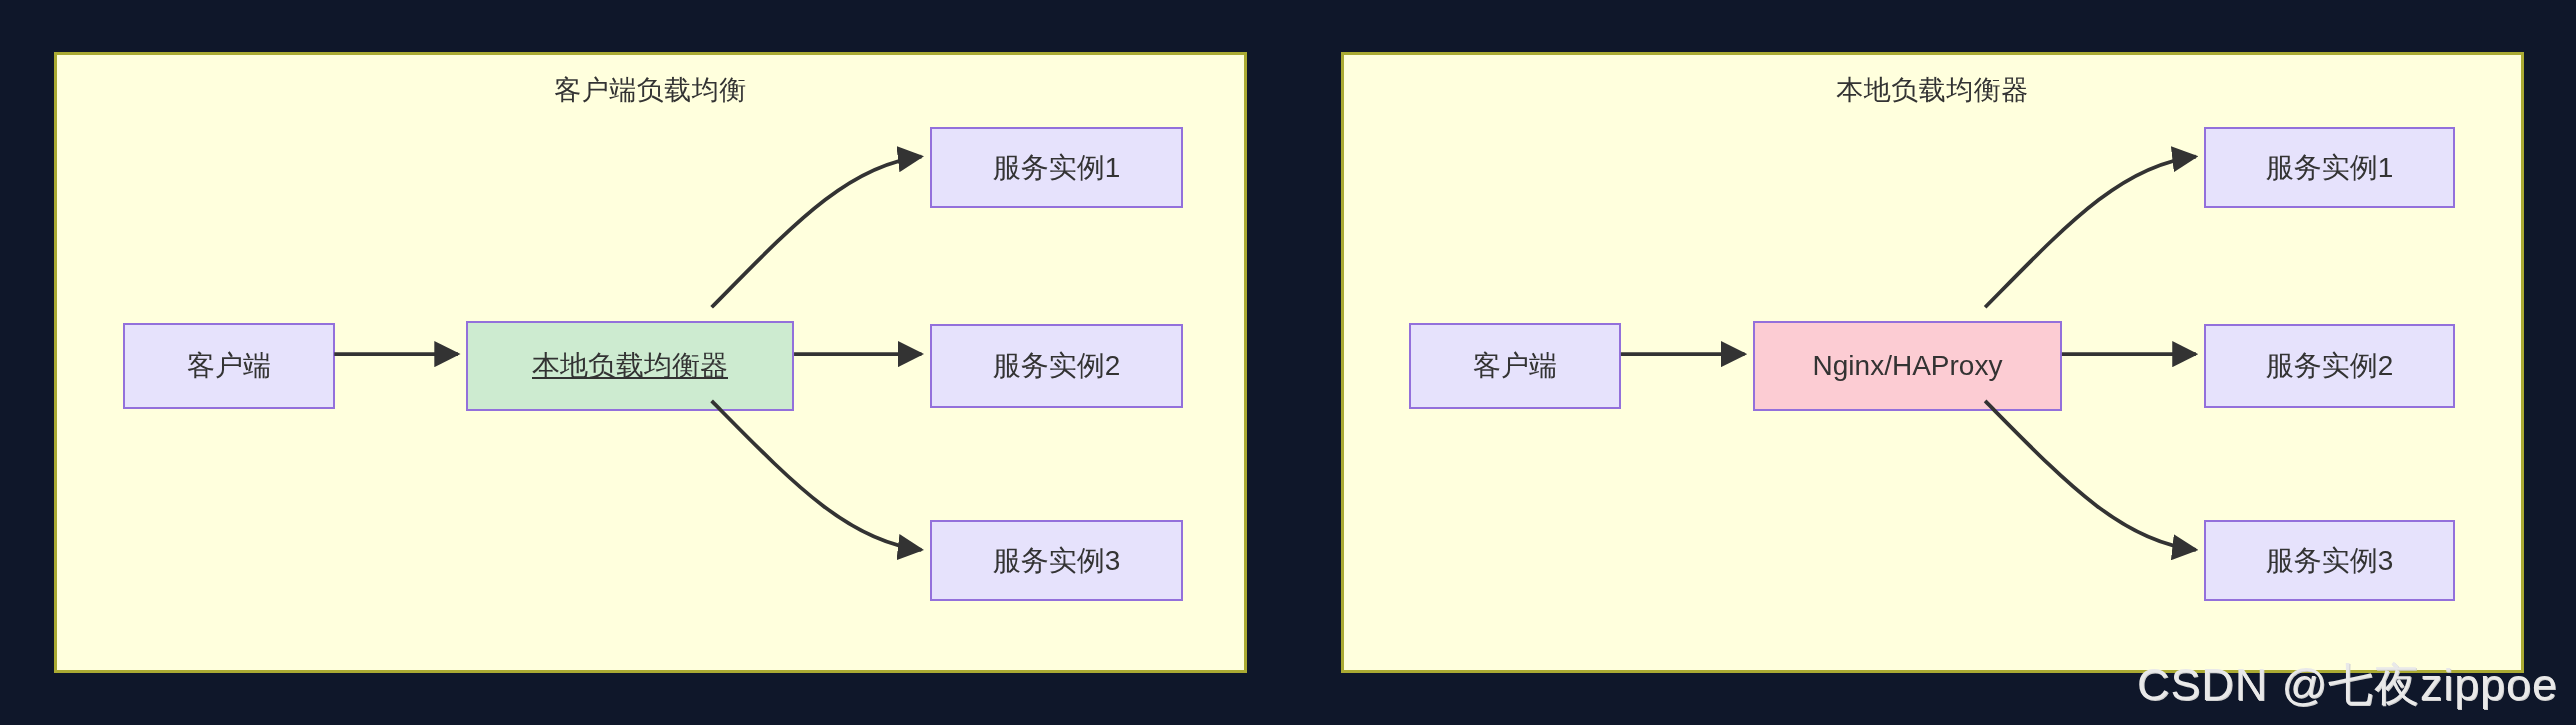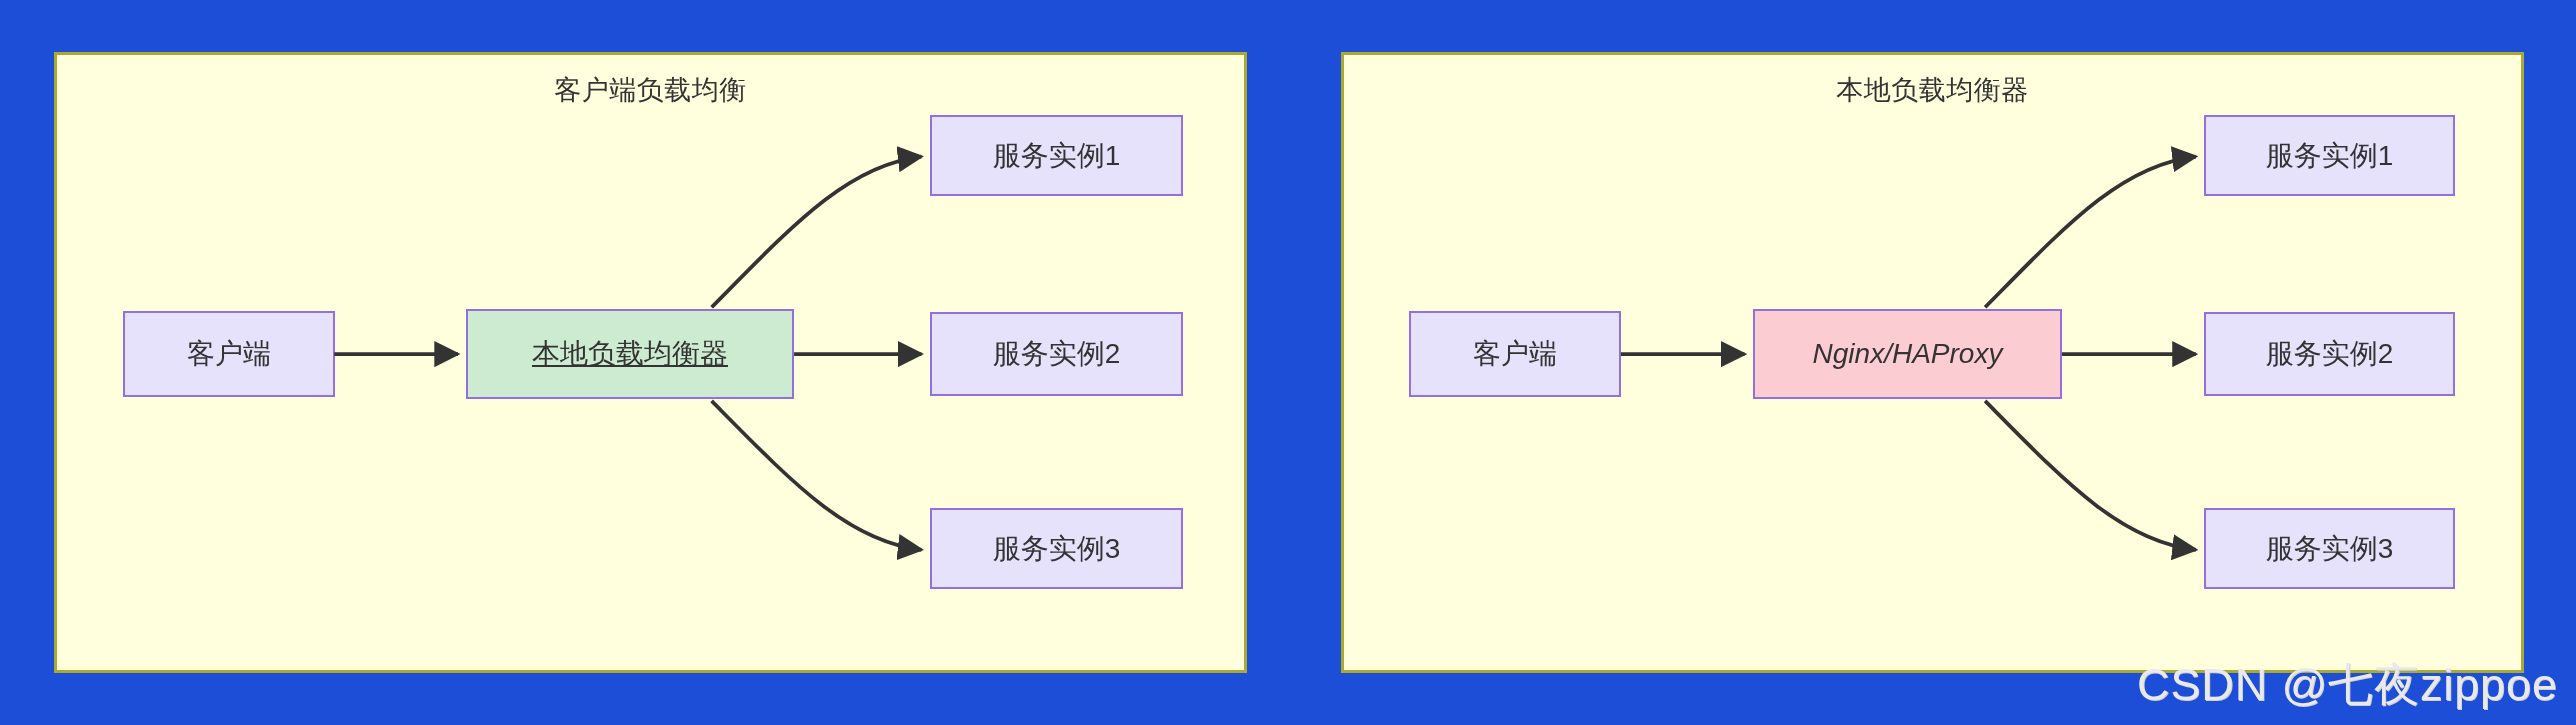--- a/index.html
+++ b/index.html
@@ -10,21 +10,21 @@
   body {
     font-family: "Liberation Sans", "DejaVu Sans", sans-serif;
     width: 2576px;
     height: 726px;
     overflow: hidden;
   }
   #canvas {
     position: relative;
     width: 2576px;
     height: 726px;
-    background: #1d4ed8;
+    background: #0f172a;
   }
   .panel {
     position: absolute;
     background: #ffffdd;
     border: 3.7px solid #aaaa33;
     box-sizing: border-box;
   }
   .panel-title {
     position: absolute;
     top: 17px;
@@ -39,24 +39,25 @@
     position: absolute;
     box-sizing: border-box;
     border: 2.8px solid #9370db;
     display: flex;
     align-items: center;
     justify-content: center;
     font-size: 28px;
     color: #333333;
     text-align: left;
     line-height: 1.2;
+    margin-top: 12px;
   }
   .node.lavender { background: #e6e2fc; }
   .node.green    { background: #cdebd0; text-decoration: underline; }
-  .node.pink     { background: #fcccd3; font-style: italic; }
+  .node.pink     { background: #fcccd3; }
 
   .edge-layer {
     position: absolute;
     top: 0;
     left: 0;
     width: 2576px;
     height: 726px;
     pointer-events: none;
   }
   .watermark {

